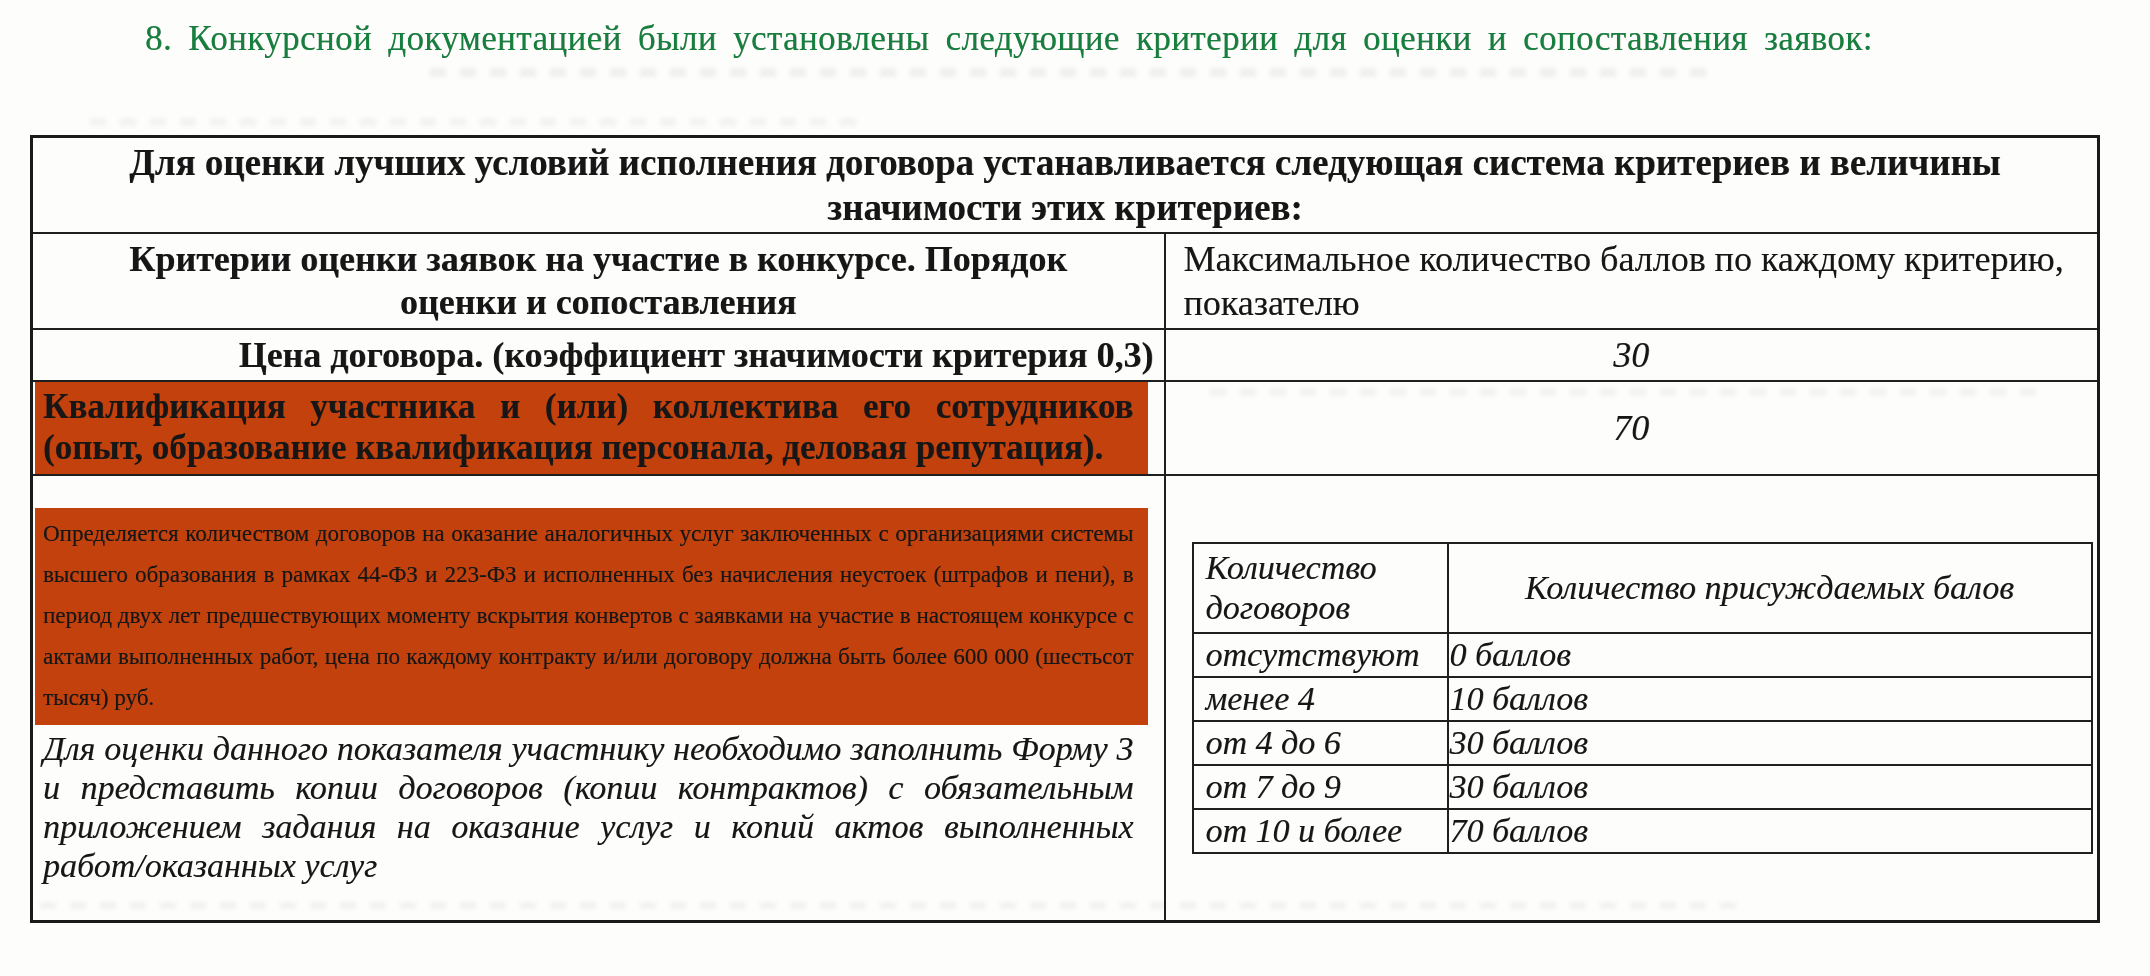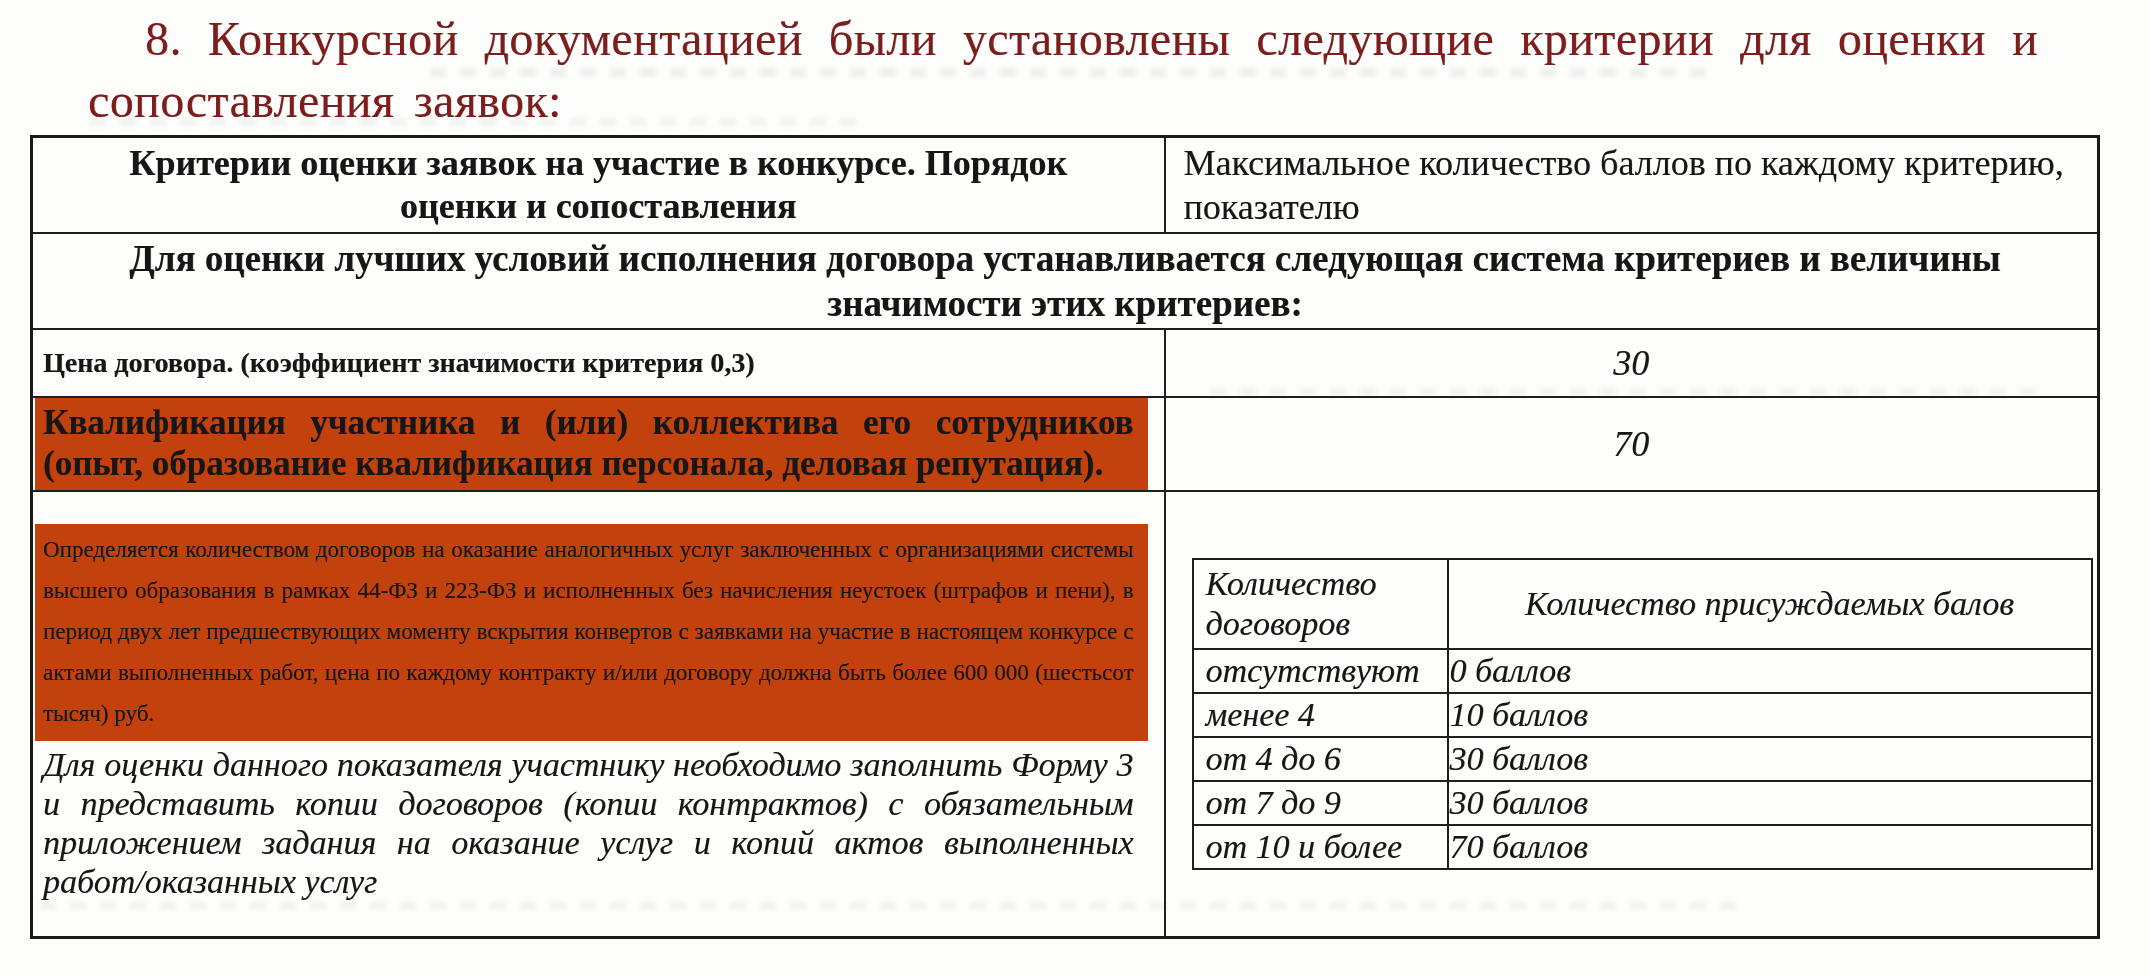--- a/index.html
+++ b/index.html
@@ -26,27 +26,27 @@
   }
   .g1{top:68px;left:430px;width:1290px;height:9px;}
   .g2{top:118px;left:90px;width:780px;height:8px;opacity:0.07;}
   .g3{top:388px;left:1210px;width:840px;height:8px;opacity:0.07;}
   .g4{top:902px;left:40px;width:1700px;height:7px;opacity:0.08;}
 
   .heading{
     position:absolute;
     left:88px;top:8px;
     width:1950px;
-    font-size:48px;
+    font-size:35px;
     line-height:62px;
     text-align:justify;
     text-indent:57px;
     word-spacing:7px;
     letter-spacing:0.4px;
-    color:#7f1d1d;
+    color:#15803d;
     margin:0;
   }
 
   table.main{
     position:absolute;
     left:30px;top:135px;
     width:2070px;
     border-collapse:collapse;
     table-layout:fixed;
     border:3px solid #1a1a1a;
@@ -76,22 +76,23 @@
     font-size:36px;
     line-height:44px;
     text-align:left;
     vertical-align:middle;
     padding:2px 18px;
     font-weight:normal;
   }
   .price-cell{
     height:34px;
     font-weight:bold;
-    font-size:28px;
-    padding:16px 10px;
+    font-size:36px;
+    padding:4px 10px;
+    text-align:right;
   }
   .pts-val{
     text-align:center;
     font-size:36px;
     font-weight:normal;
     font-style:italic;
   }
   .qual-cell{
     height:83px;
     padding:0;
@@ -178,25 +179,25 @@
 
   <p class="heading">8. Конкурсной документацией были установлены следующие критерии для оценки и сопоставления заявок:</p>
 
   <table class="main">
     <colgroup>
       <col style="width:1133px">
       <col>
     </colgroup>
     <tbody>
       <tr>
+        <td colspan="2" class="caption-cell">Для оценки лучших условий исполнения договора устанавливается следующая система критериев и величины значимости этих критериев:</td>
+      </tr>
+      <tr>
         <td class="crit-hdr">Критерии оценки заявок на участие в конкурсе. Порядок оценки и сопоставления</td>
         <td class="pts-hdr">Максимальное количество баллов по каждому критерию, показателю</td>
-      </tr>
-      <tr>
-        <td colspan="2" class="caption-cell">Для оценки лучших условий исполнения договора устанавливается следующая система критериев и величины значимости этих критериев:</td>
       </tr>
       <tr>
         <td class="price-cell">Цена договора. (коэффициент значимости критерия 0,3)</td>
         <td class="pts-val">30</td>
       </tr>
       <tr>
         <td class="qual-cell">
           <div class="qual-text hl">Квалификация участника и (или) коллектива его сотрудников (опыт, образование квалификация персонала, деловая репутация).</div>
         </td>
         <td class="pts-val no-bottom">70</td>

